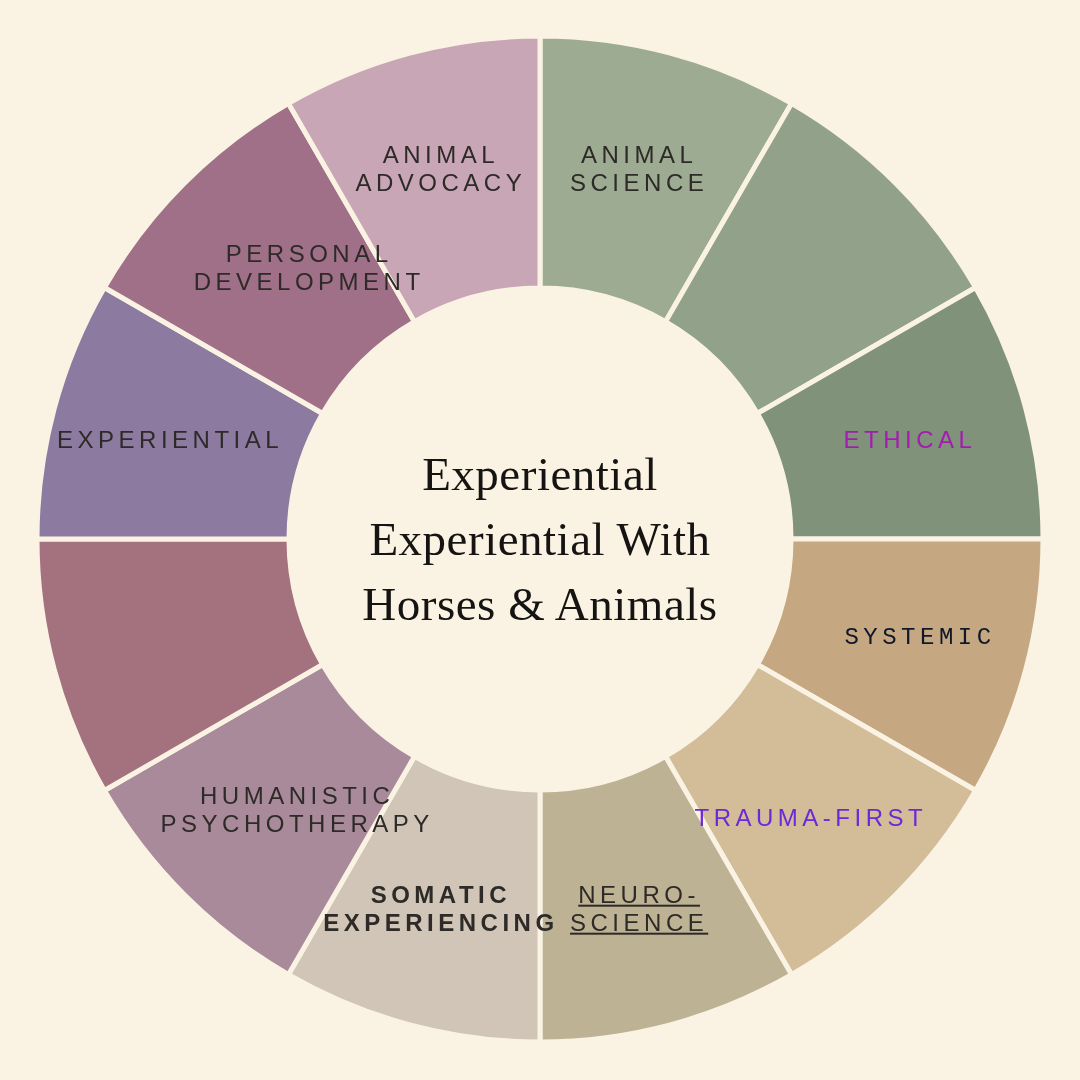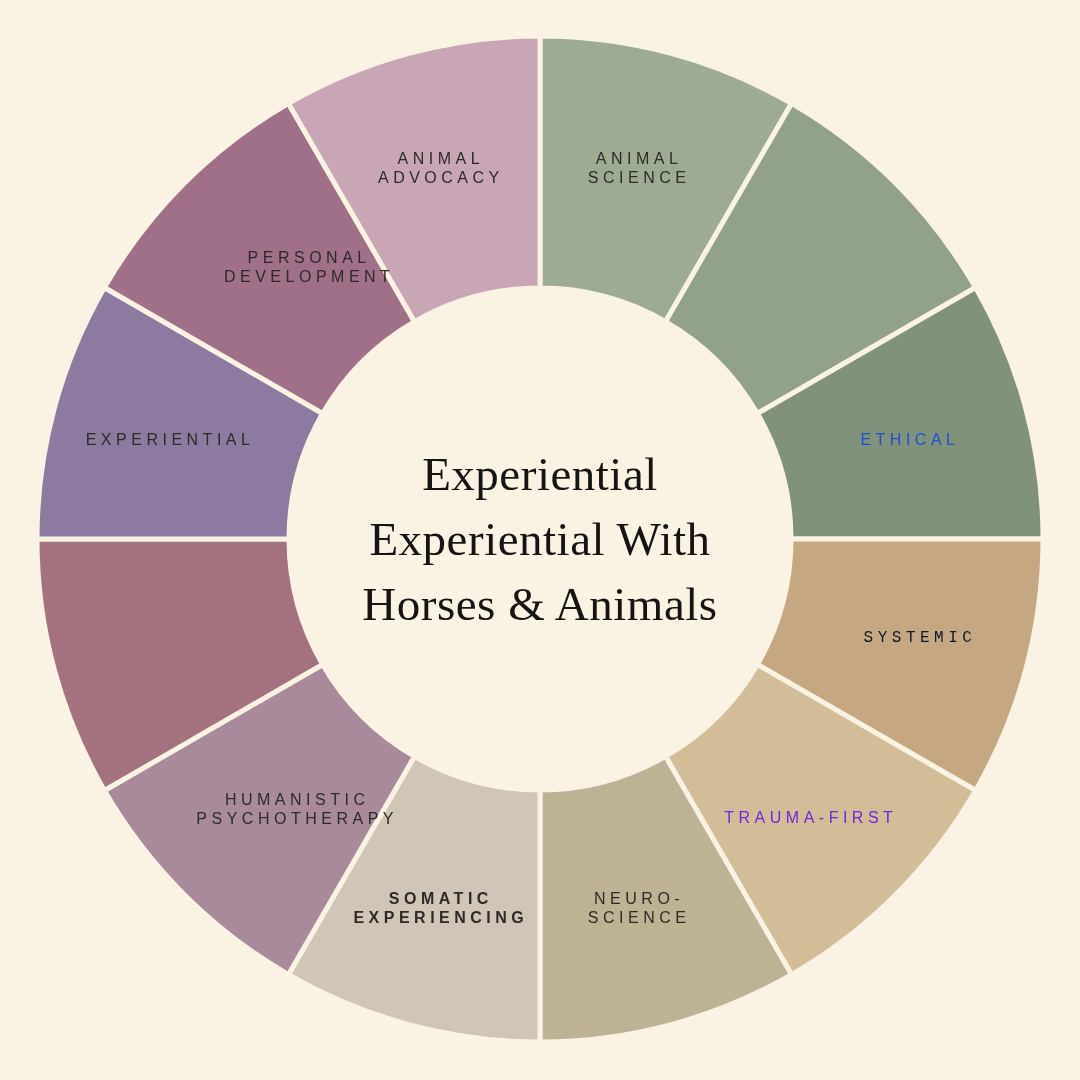--- a/index.html
+++ b/index.html
@@ -21,21 +21,21 @@
   }
   #wheel-svg {
     position: absolute;
     left: 0;
     top: 0;
   }
   .segment-label {
     position: absolute;
     transform: translate(-50%, -50%);
     text-align: center;
-    font-size: 16px;
+    font-size: 24px;
     font-weight: 400;
     letter-spacing: 4.5px;
     line-height: 1.18;
     white-space: nowrap;
     text-transform: uppercase;
   }
   .wheel-title {
     position: absolute;
     transform: translate(-50%, -50%);
     text-align: center;
@@ -67,30 +67,30 @@
     </svg>
   <div class="wheel-title" style="left: 540px; top: 539px; color: rgb(22, 20, 18);">
       <div>Experiential</div>
       <div>Experiential With</div>
       <div>Horses &amp; Animals</div>
     </div>
 <div class="segment-label" style="left: 639.128px; top: 169.05px; color: rgb(45, 42, 39);">
       <div>ANIMAL</div>
       <div>SCIENCE</div>
     </div>
-    <div class="segment-label" style="left: 909.95px; top: 439.872px; color: #1d4ed8;">
+    <div class="segment-label" style="left: 909.95px; top: 439.872px; color: #a21caf;">
       <div>ETHICAL</div>
     </div>
     <div class="segment-label" style="left: 920px; top: 638.128px; color: #0f172a; font-family: Liberation Mono, monospace;">
       <div>SYSTEMIC</div>
     </div>
     <div class="segment-label" style="left: 810.822px; top: 818px; color: #6d28d9;">
       <div>TRAUMA-FIRST</div>
     </div>
-    <div class="segment-label" style="left: 639.128px; top: 908.95px; color: rgb(45, 42, 39);">
+    <div class="segment-label" style="left: 639.128px; top: 908.95px; color: rgb(45, 42, 39); text-decoration: underline;">
       <div>NEURO-</div>
       <div>SCIENCE</div>
     </div>
     <div class="segment-label" style="left: 440.872px; top: 908.95px; color: rgb(45, 42, 39); font-weight: bold;">
       <div>SOMATIC</div>
       <div>EXPERIENCING</div>
     </div>
     <div class="segment-label" style="left: 269.178px; top: 809.822px; color: rgb(45, 42, 39); margin-left: 28px;">
       <div>HUMANISTIC</div>
       <div>PSYCHOTHERAPY</div>

